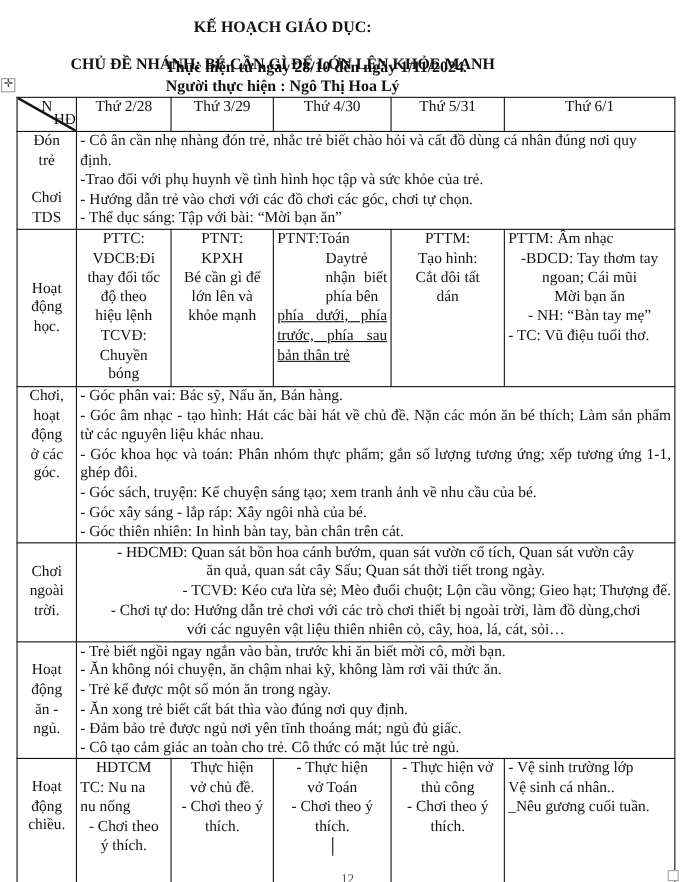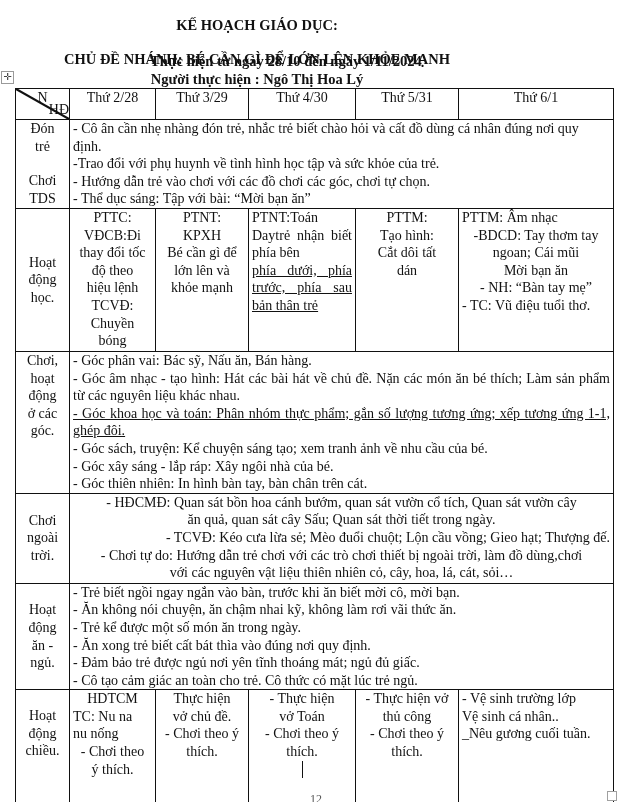--- a/index.html
+++ b/index.html
@@ -94,21 +94,21 @@
     </td>
     <td class="center">
       <span class="line">PTNT:</span>
       <span class="line">KPXH</span>
       <span class="line">Bé cần gì để</span>
       <span class="line">lớn lên và</span>
       <span class="line">khỏe mạnh</span>
     </td>
     <td class="justify">
       <span class="line">PTNT:Toán</span>
-      <span class="line" style="text-align:justify;">Daytrẻ nhận biết phía bên</span>
+      <span class="line" style="text-align:justify;margin-left:44px;">Daytrẻ nhận biết phía bên</span>
       <span class="line" style="text-align:justify;text-decoration:underline;"> phía dưới, phía trước, phía sau bản thân trẻ</span>
     </td>
     <td class="center">
       <span class="line">PTTM:</span>
       <span class="line">Tạo hình:</span>
       <span class="line">Cắt dôi tất</span>
       <span class="line">dán</span>
     </td>
     <td>
       <span class="line">PTTM: Âm nhạc</span>
@@ -124,21 +124,21 @@
     <td class="label" style="height:137px;">
       <span class="line">Chơi,</span>
       <span class="line">hoạt</span>
       <span class="line">động</span>
       <span class="line">ở các</span>
       <span class="line">góc.</span>
     </td>
     <td colspan="5" class="justify">
       <span class="line">- Góc phân vai: Bác sỹ, Nấu ăn, Bán hàng.</span>
       <span class="line" style="text-align:justify;">- Góc âm nhạc - tạo hình: Hát các bài hát về chủ đề. Nặn các món ăn bé thích; Làm sản phẩm từ các nguyên liệu khác nhau.</span>
-      <span class="line" style="text-align:justify;text-decoration:underline;">- Góc khoa học và toán: Phân nhóm thực phẩm; gắn số lượng tương ứng; xếp tương ứng 1-1, ghép đôi.</span>
+      <span class="line" style="text-align:justify;">- Góc khoa học và toán: Phân nhóm thực phẩm; gắn số lượng tương ứng; xếp tương ứng 1-1, ghép đôi.</span>
       <span class="line">- Góc sách, truyện: Kể chuyện sáng tạo; xem tranh ảnh về nhu cầu của bé.</span>
       <span class="line">- Góc xây sáng - lắp ráp: Xây ngôi nhà của bé.</span>
       <span class="line">- Góc thiên nhiên: In hình bàn tay, bàn chân trên cát.</span>
     </td>
   </tr>
 
   <tr>
     <td class="label" style="height:89px; vertical-align:middle;">
       <span class="line">Chơi</span>
       <span class="line">ngoài</span>

